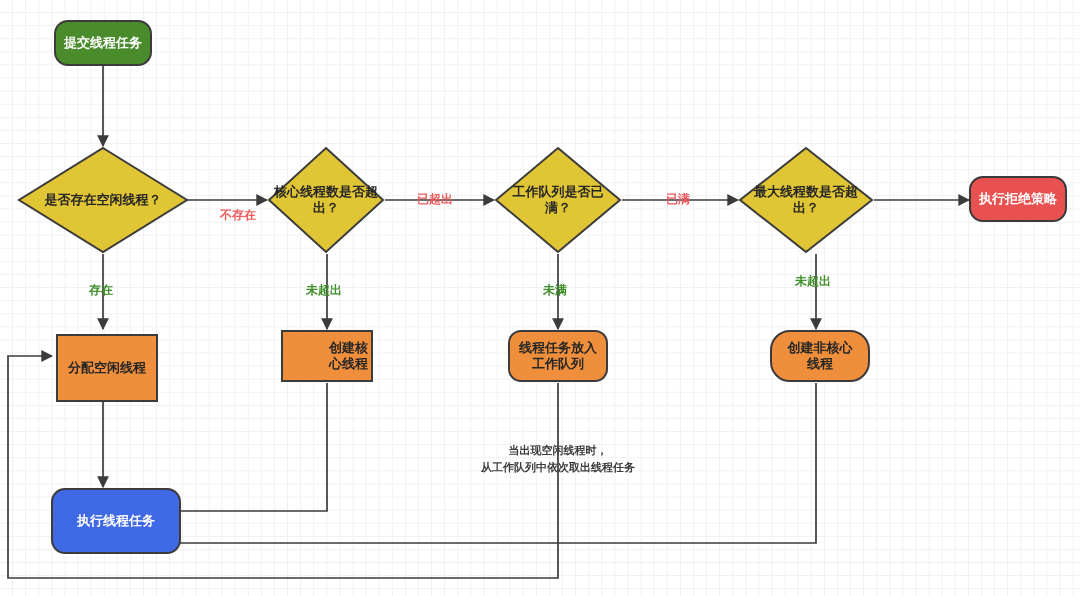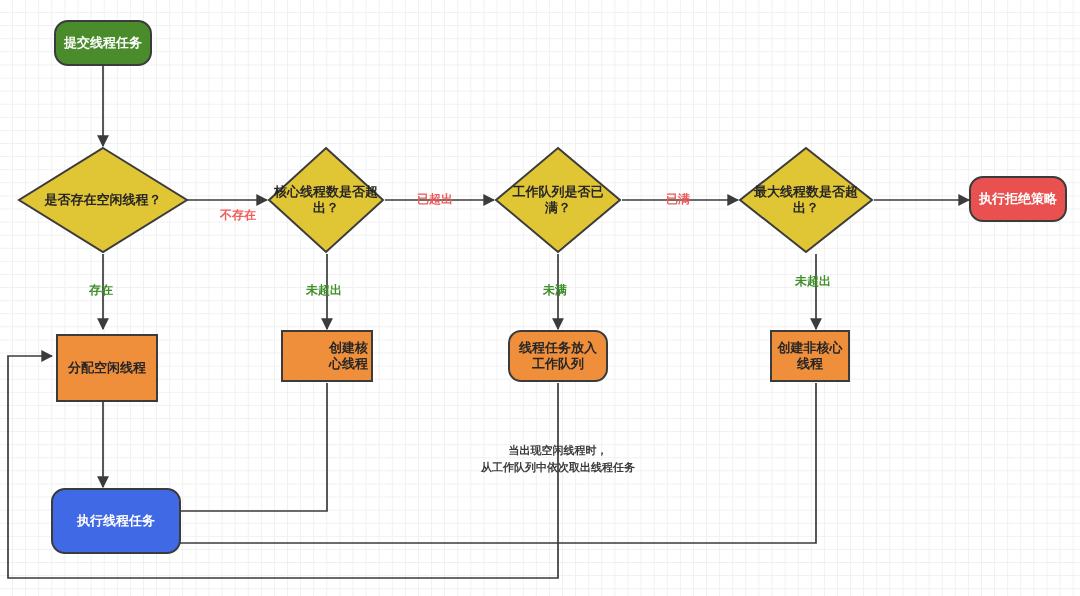--- a/index.html
+++ b/index.html
@@ -172,21 +172,21 @@
 
   <div class="node process" style="left:281px; top:330px; width:92px; height:52px; background:#ef8f3c;padding-left:43px;">
     <span>创建核心线程</span>
   </div>
 
   <div class="node process" style="left:508px; top:330px; width:100px; height:52px; background:#ef8f3c;border-radius:13px;">
     <span>线程任务放入
 工作队列</span>
   </div>
 
-  <div class="node process" style="left:770px; top:330px; width:80px; height:52px; background:#ef8f3c;">
+  <div class="node process" style="left:770px; top:330px; width:100px; height:52px; background:#ef8f3c;border-radius:20px;">
     <span>创建非核心
 线程</span>
   </div>
 
   <div class="node terminator" style="left:51px; top:488px; width:130px; height:66px; background:#4069e5;">
     <span>执行线程任务</span>
   </div>
 
   <div class="edge-label no" style="left:180px; top:208px;margin-left:40px;">不存在</div>
 

